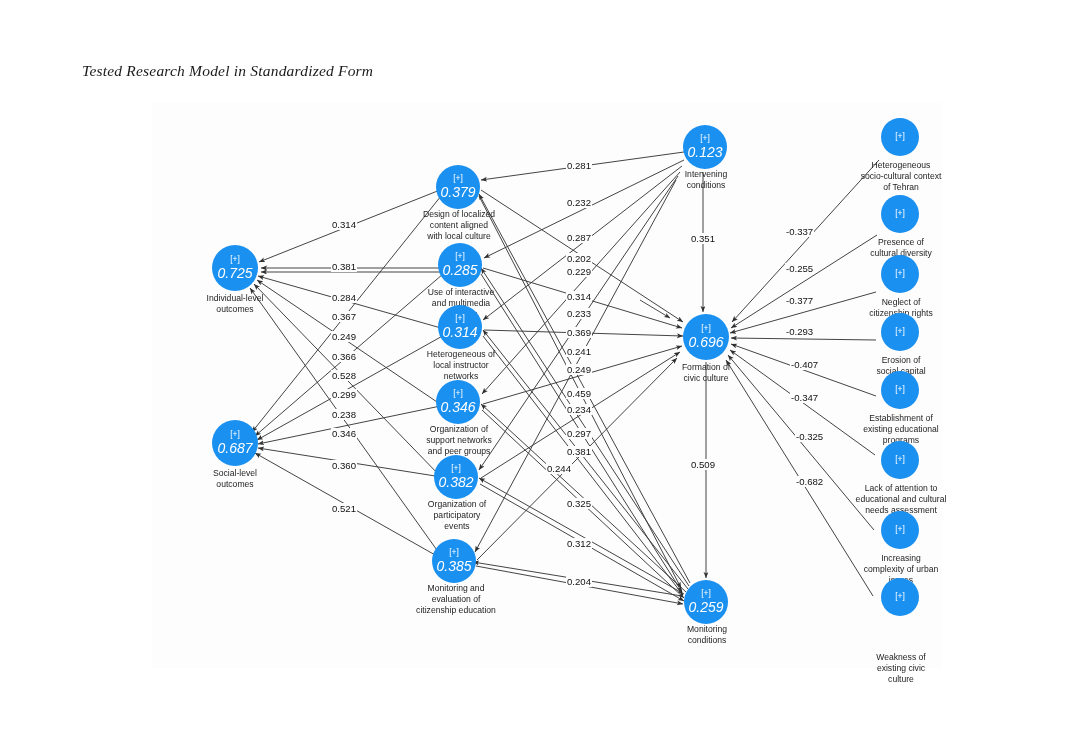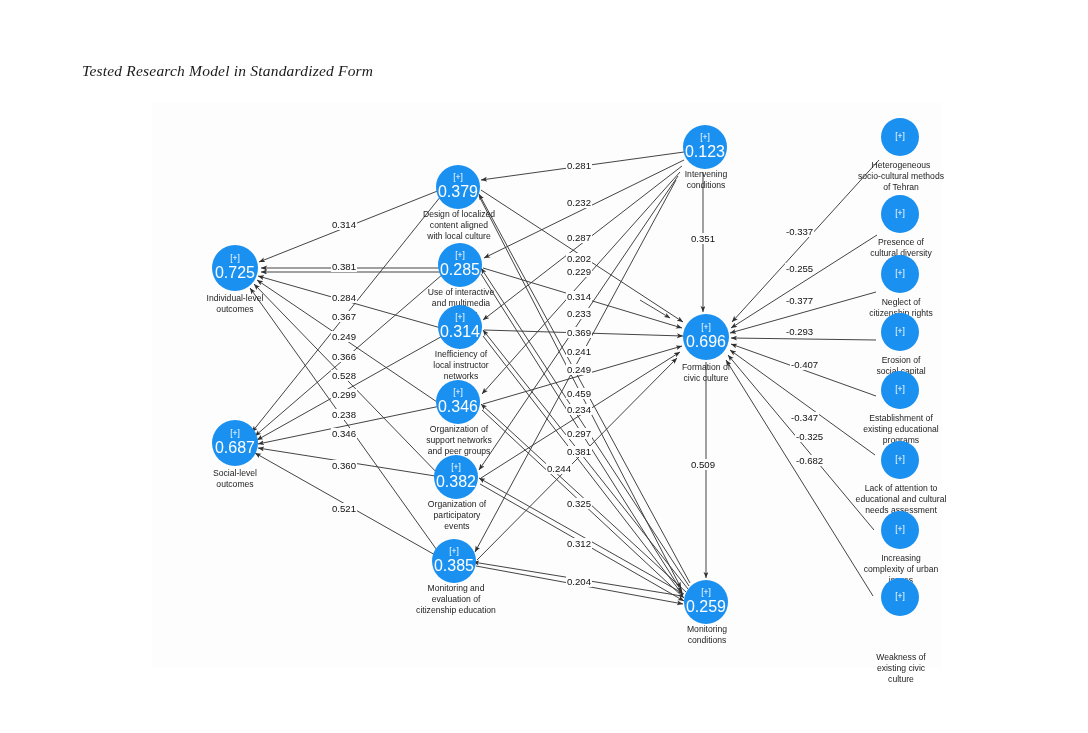--- a/index.html
+++ b/index.html
@@ -7,21 +7,21 @@
        font-family:"Liberation Sans",sans-serif;overflow:hidden;}
   #title{position:absolute;left:82px;top:62px;font-family:"Liberation Serif",serif;
          font-style:italic;font-size:15.5px;color:#1a1a1a;letter-spacing:.2px;white-space:nowrap;}
   #canvas{position:absolute;left:152px;top:103px;width:790px;height:565px;
           background:#fdfdfd;}
   svg#net{position:absolute;left:0;top:0;width:1088px;height:733px;}
   .node{position:absolute;border-radius:50%;background:#1a90f0;
         display:flex;flex-direction:column;align-items:center;justify-content:center;
         color:#ffffff;line-height:1.15;}
   .node .plus{font-size:8.5px;}
-  .node .val{font-size:16px;}
+  .node .val{font-size:14px;font-style:italic;}
   .node.big{width:46px;height:46px;}
   .node.mid{width:44px;height:44px;}
   .node.small{width:38px;height:38px;}
   .nlabel{position:absolute;text-align:center;font-size:8.6px;color:#1d1d1d;
           line-height:1.28;}
   .elabel{position:absolute;font-size:9.6px;color:#111;white-space:nowrap;
           background:#fdfdfd;padding:0 1px;}
 </style>
 </head>
 <body>
@@ -134,21 +134,21 @@
   <div>Use of interactive</div>
   <div>and multimedia</div>
   <div>methods</div>
 </div>
 
 <div class="node mid" style="left:438px;top:305px">
   <span class="plus">[+]</span>
   <span class="val">0.314</span>
 </div>
 <div class="nlabel" style="left:397px;top:349px;width:128px">
-  <div>Inefficiency of</div>
+  <div>Heterogeneous of</div>
   <div>local instructor</div>
   <div>networks</div>
 </div>
 
 <div class="node mid" style="left:436px;top:380px">
   <span class="plus">[+]</span>
   <span class="val">0.346</span>
 </div>
 <div class="nlabel" style="left:395px;top:424px;width:128px">
   <div>Organization of</div>
@@ -201,21 +201,21 @@
 <div class="nlabel" style="left:655px;top:624px;width:104px">
   <div>Monitoring</div>
   <div>conditions</div>
 </div>
 
 <div class="node small" style="left:881px;top:118px">
   <span class="plus">[+]</span>
 </div>
 <div class="nlabel" style="left:836px;top:160px;width:130px">
   <div>Heterogeneous</div>
-  <div>socio-cultural methods</div>
+  <div>socio-cultural context</div>
   <div>of Tehran</div>
 </div>
 
 <div class="node small" style="left:881px;top:195px">
   <span class="plus">[+]</span>
 </div>
 <div class="nlabel" style="left:840px;top:237px;width:122px">
   <div>Presence of</div>
   <div>cultural diversity</div>
 </div>
@@ -305,15 +305,15 @@
 <div class="elabel" style="left:566px;top:576px">0.204</div>
 
 <div class="elabel" style="left:690px;top:233px">0.351</div>
 <div class="elabel" style="left:690px;top:459px">0.509</div>
 
 <div class="elabel" style="left:785px;top:226px">-0.337</div>
 <div class="elabel" style="left:785px;top:263px">-0.255</div>
 <div class="elabel" style="left:785px;top:295px">-0.377</div>
 <div class="elabel" style="left:785px;top:326px">-0.293</div>
 <div class="elabel" style="left:790px;top:359px">-0.407</div>
-<div class="elabel" style="left:790px;top:412px">-0.347</div>
+<div class="elabel" style="left:790px;top:392px">-0.347</div>
 <div class="elabel" style="left:795px;top:431px">-0.325</div>
-<div class="elabel" style="left:795px;top:455px">-0.682</div>
+<div class="elabel" style="left:795px;top:476px">-0.682</div>
 
 </body></html>

